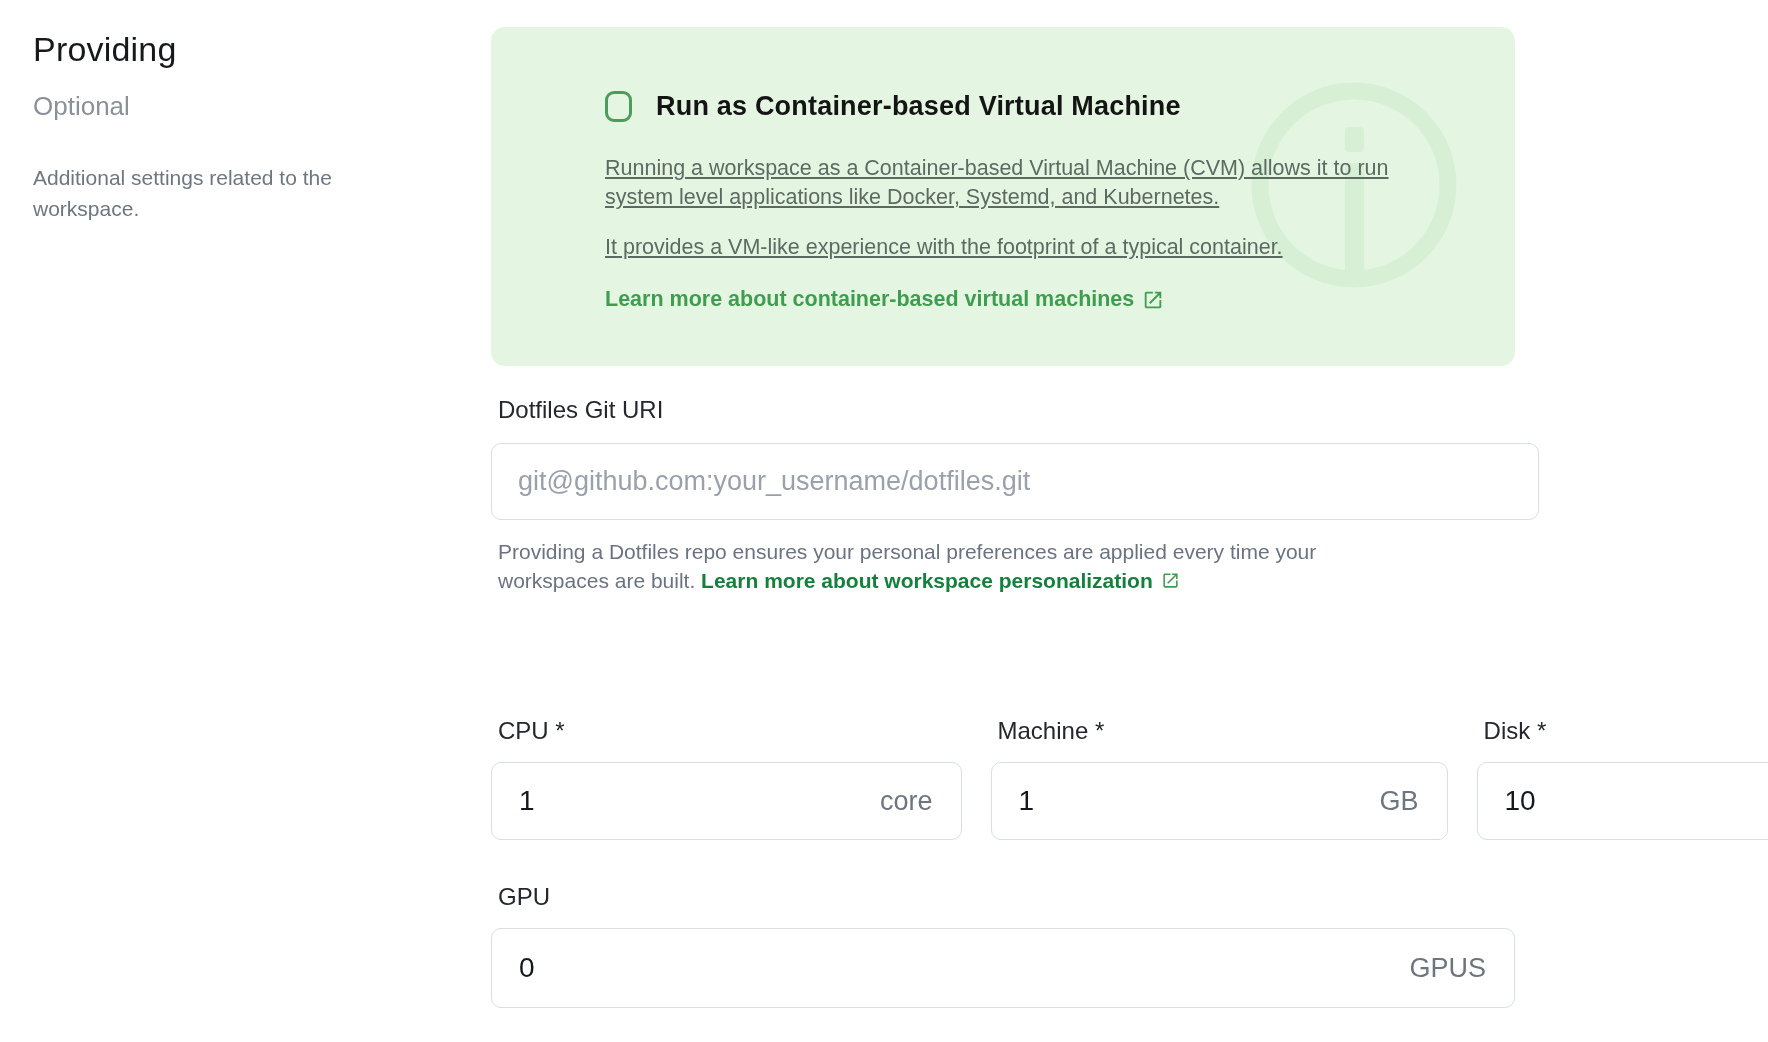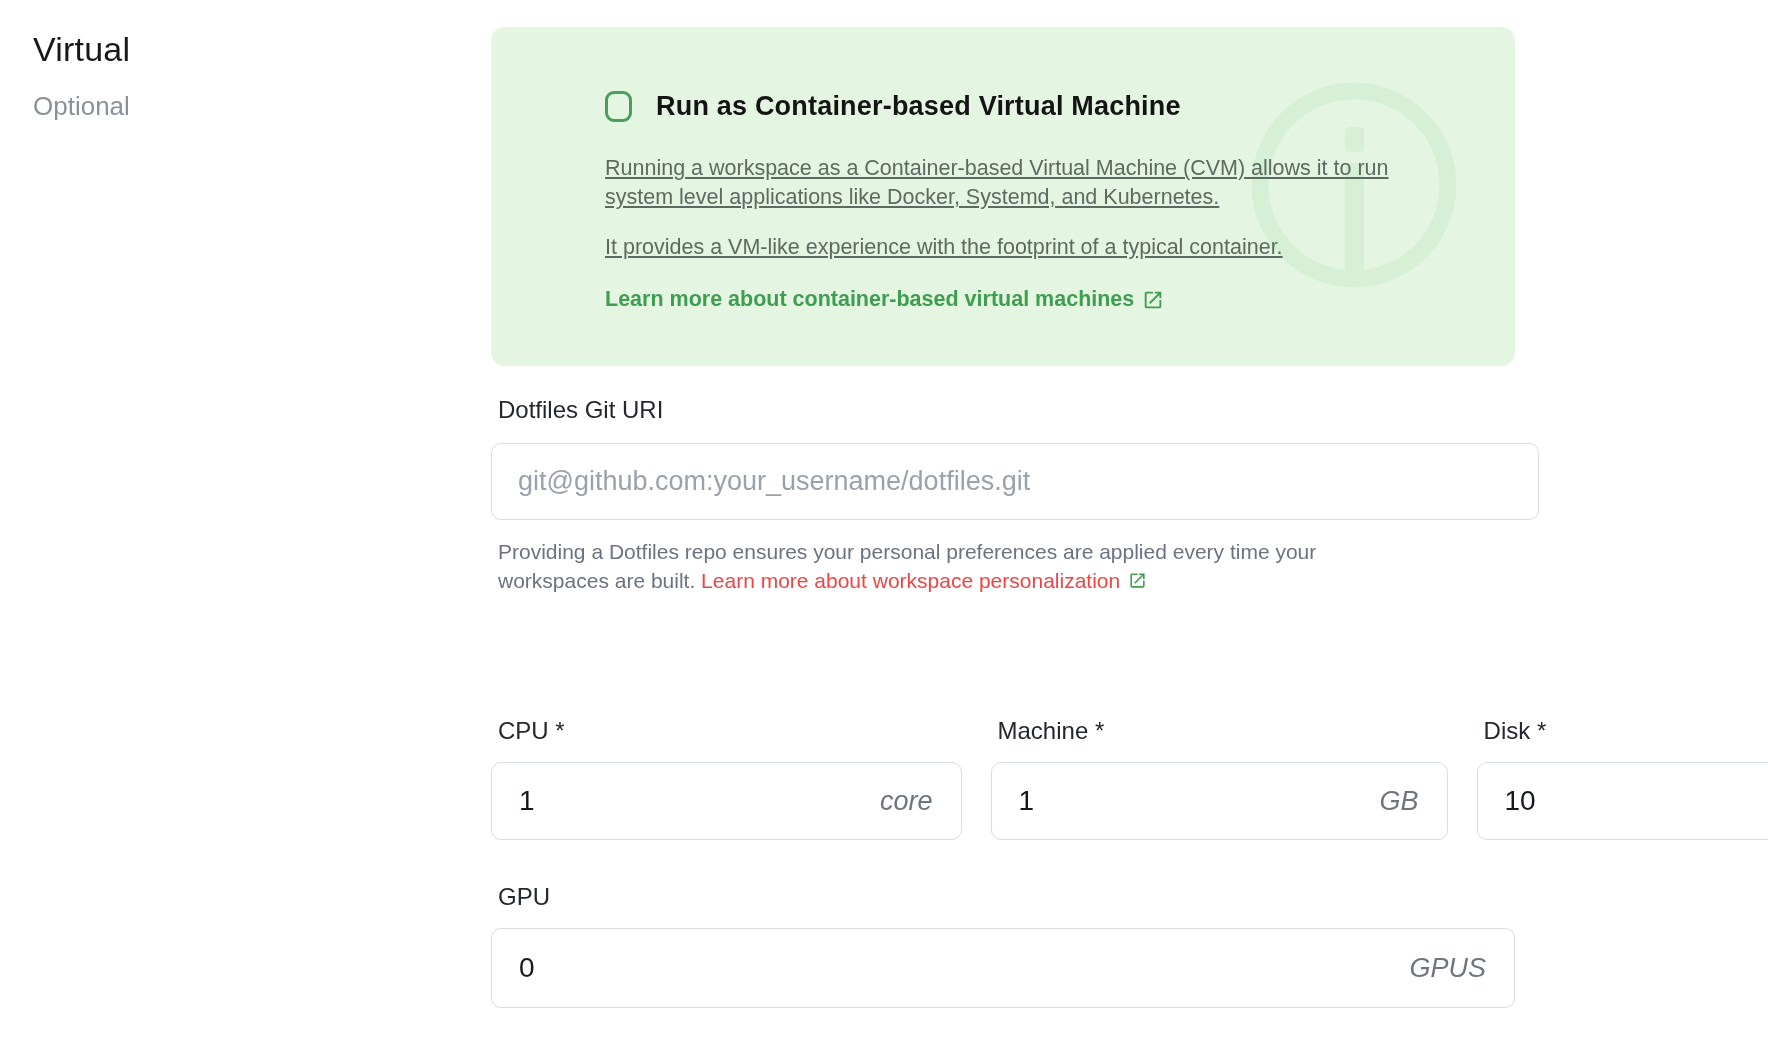--- a/index.html
+++ b/index.html
@@ -48,26 +48,26 @@
   .text-input{
     margin-top:19px;display:flex;align-items:center;box-sizing:border-box;
     width:1048px;height:77px;border:1.5px solid #d9dde4;border-radius:10px;background:#fff;
   }
   .text-input input{
     flex:1;border:none;outline:none;background:transparent;
     padding:0 26px;font-size:27px;color:#1f2430;
     font-family:"Liberation Sans","DejaVu Sans",sans-serif;
   }
   .text-input input::placeholder{color:#9aa1aa;}
-  .unit{padding-right:28px;font-size:27px;color:#6f757e;flex:0 0 auto;font-style:italic;}
+  .unit{padding-right:28px;font-size:27px;color:#6f757e;flex:0 0 auto;}
   .helper{
     margin:17px 0 0 7px;max-width:905px;
     font-size:21px;line-height:29px;color:#6b7280;
   }
-  .helper-link{font-weight:400;color:#ef4444;text-decoration:none;cursor:pointer;}
+  .helper-link{font-weight:700;color:#15803d;text-decoration:none;cursor:pointer;}
   .helper .ext-icon{width:19px;height:19px;vertical-align:-2px;margin-left:8px;}
 
   
   .res-grid{margin-top:122px;display:grid;grid-template-columns:1fr 1fr 1fr;column-gap:29px;}
   .res-label{margin-left:7px;margin-bottom:17px;}
   .num-input{
     display:flex;align-items:center;box-sizing:border-box;height:78px;
     border:1.5px solid #d9dde4;border-radius:10px;background:#fff;
   }
   .num-input input{
@@ -75,22 +75,23 @@
     padding:0 0 0 27px;font-size:28px;color:#15181e;
     font-family:"Liberation Sans","DejaVu Sans",sans-serif;
   }
   .gpu-row{margin-top:43px;}
   .gpu-input{width:1024px;height:80px;}
 </style>
 </head>
 <body>
 
 <div class="left-col">
-  <div class="section-title">Virtual</div>
+  <div class="section-title">Providing</div>
   <div class="section-subtitle">Optional</div>
+  <div class="section-desc">Additional settings related to the workspace.</div>
 </div>
 
 <div class="right-col">
 
   <div class="cvm-box">
     <svg class="cvm-watermark" viewBox="0 0 220 235" aria-hidden="true">
       <circle cx="105" cy="112" r="94" fill="none" stroke="#cdeccb" stroke-width="17"></circle>
       <rect x="96" y="54" width="19" height="25" rx="4" fill="#cdeccb"></rect>
       <rect x="96" y="90" width="19" height="112" rx="4" fill="#cdeccb"></rect>
     </svg>

